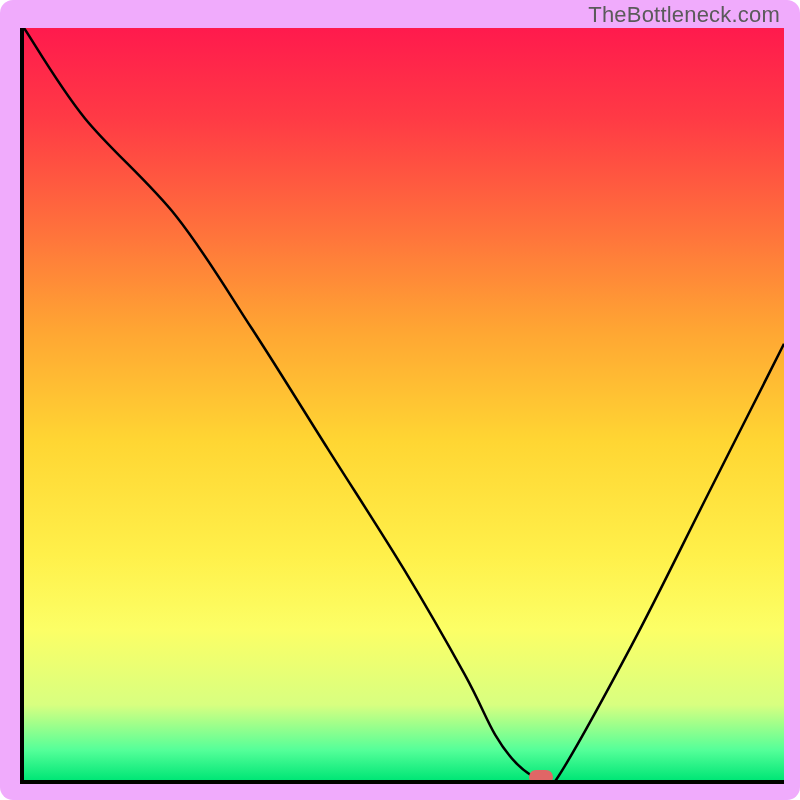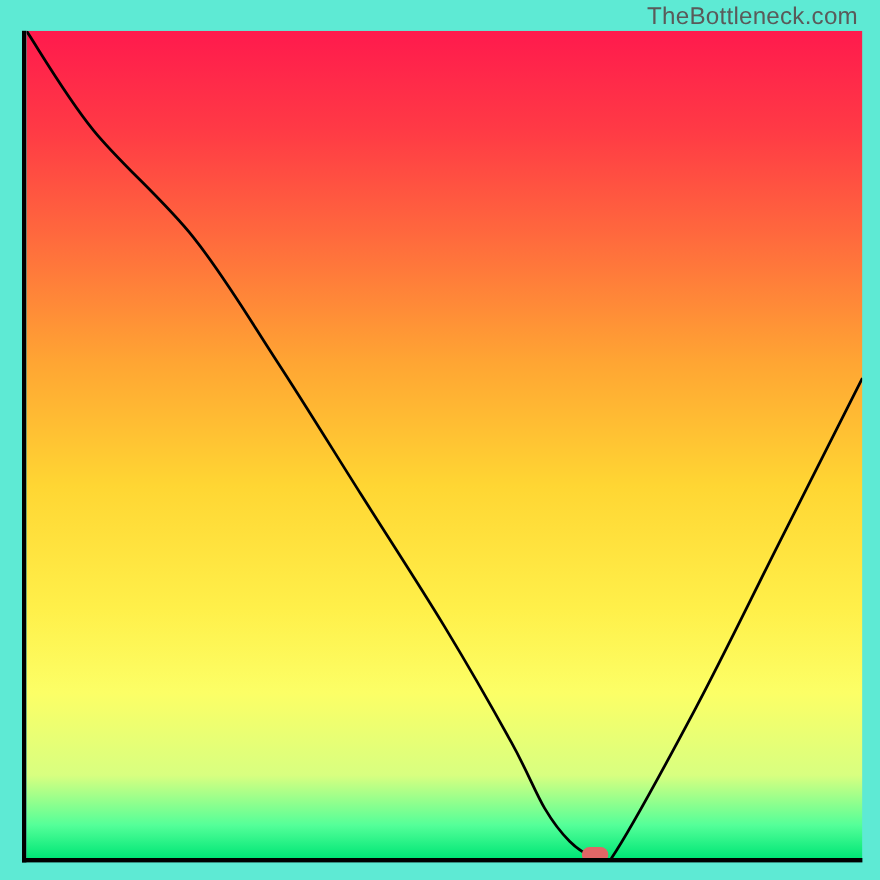--- a/index.html
+++ b/index.html
@@ -7,21 +7,22 @@
     padding: 0;
     width: 800px;
     height: 800px;
     overflow: hidden;
     font-family: Arial, Helvetica, sans-serif;
   }
   .chart-container {
     position: relative;
     width: 800px;
     height: 800px;
-    background: #5eead4;
+    background: #f0abfc;
+    border-radius: 13px;
   }
   .plot-area {
     position: absolute;
     left: 20px;
     top: 28px;
     width: 760px;
     height: 752px;
     border-left: 4px solid #000;
     border-bottom: 4px solid #000;
     overflow: hidden;

